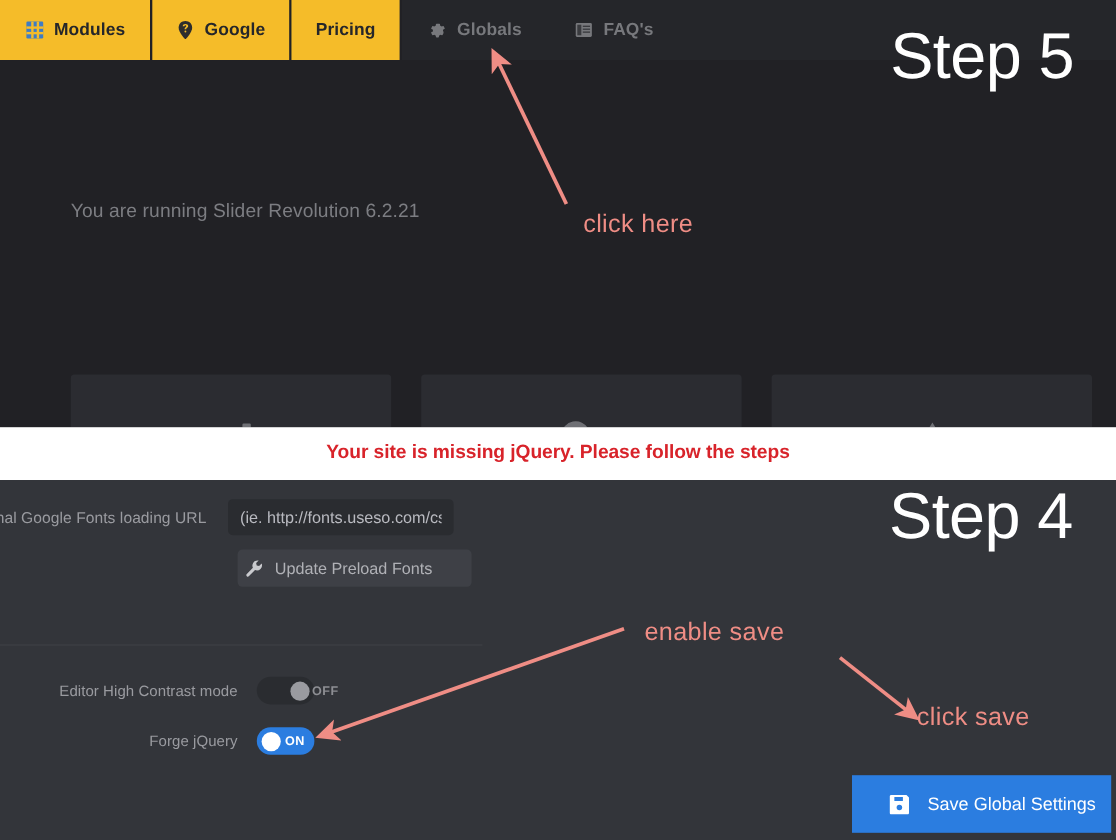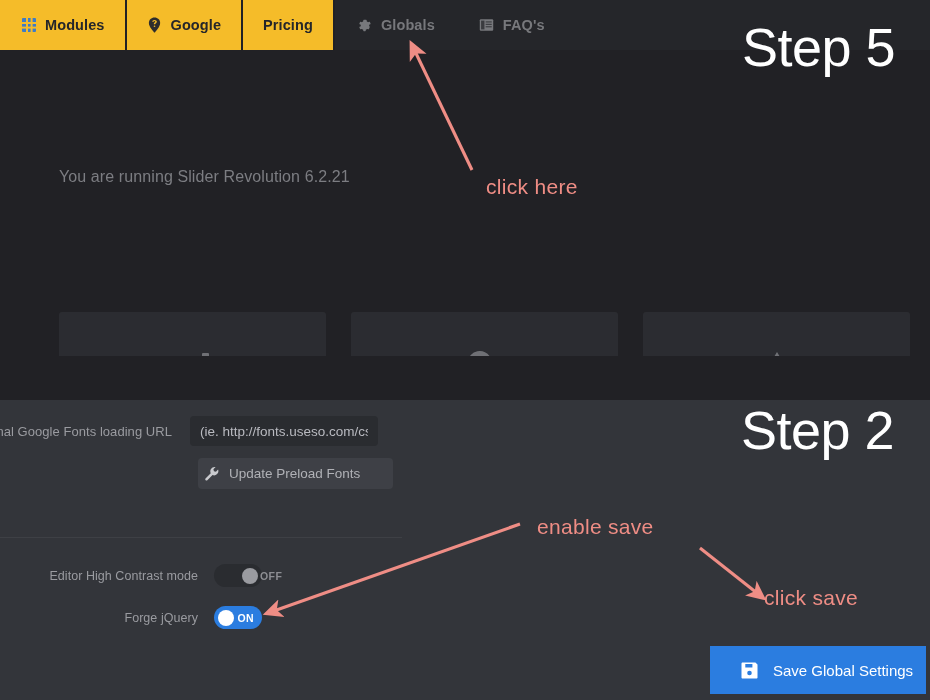--- a/index.html
+++ b/index.html
@@ -400,24 +400,27 @@
       <div class="card">
         <span class="card-ico">
           <svg width="40" height="34" viewBox="0 0 40 34">
             <path fill="#9a9ba0" d="M20 2 L38 32 L2 32 Z"></path>
           </svg>
         </span>
       </div>
     </div>
   </div>
 
+  <div class="warn-banner">
+    <span class="warn-text">Your site is missing jQuery. Please follow the steps</span>
+  </div>
 
   <div class="step2-panel"></div>
 
-  <div class="step-label step2-label">Step 2</div>
+  <div class="step-label step2-label">Step 4</div>
 
   <div class="field-row fonts-row">
     <span class="field-label">tional Google Fonts loading URL</span>
     <input class="text-input" type="text" placeholder="(ie. http://fonts.useso.com/cs" style="">
   </div>
 
   <button class="btn-preload">
     <span>
       <svg class="ico-wrench" viewBox="0 0 16 16">
         <path fill="#c9cace" d="M11.3 1.1a4.6 4.6 0 00-4.1 6.6L1.6 13.3a1.4 1.4 0 001.95 1.95L9.1 9.7a4.6 4.6 0 005.9-5.95l-2.3 2.3-2.1-.55-.55-2.1 2.3-2.3a4.6 4.6 0 00-1.05-0z"></path>

